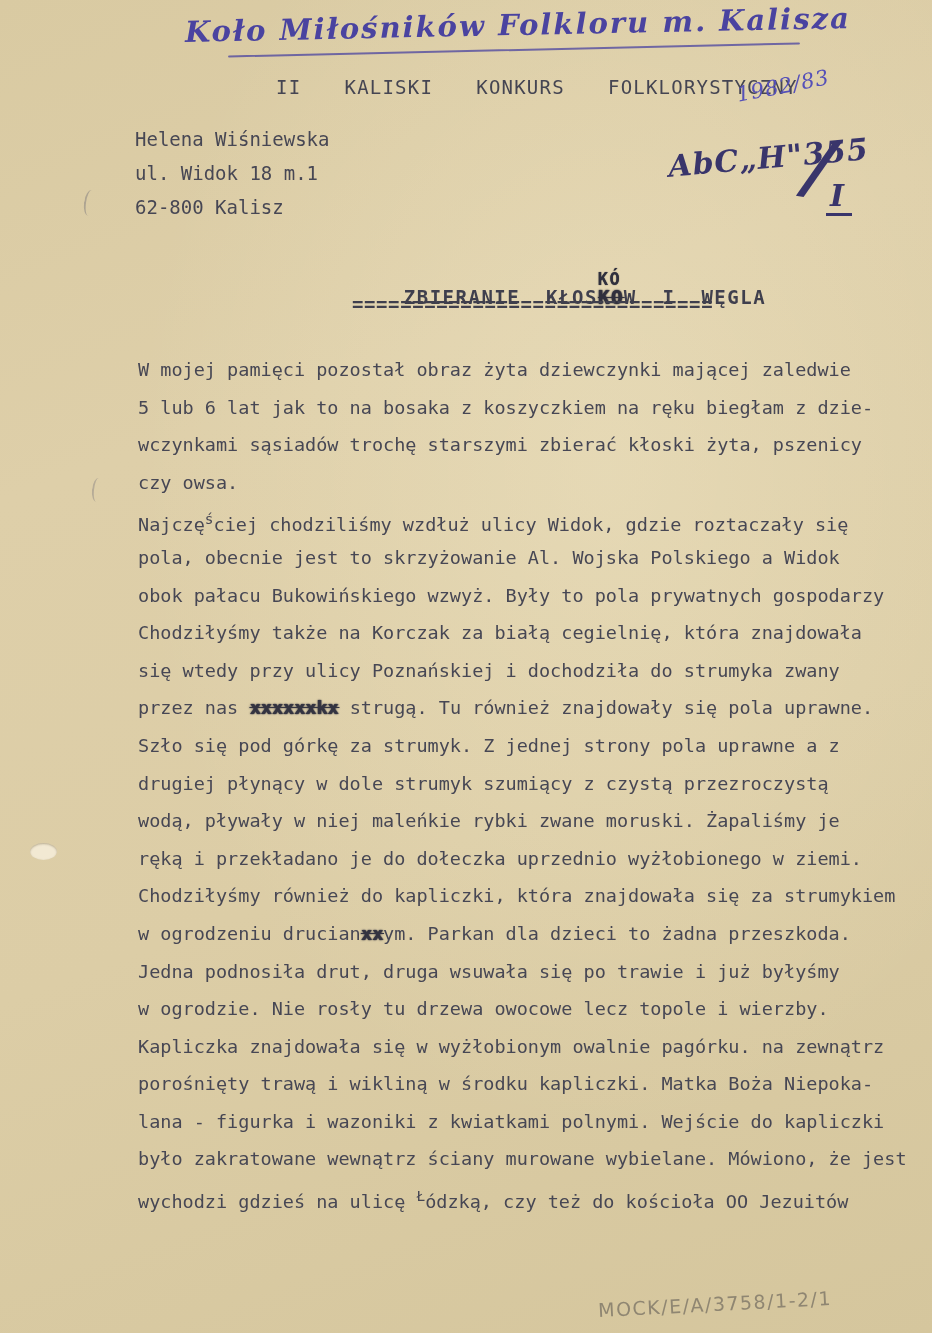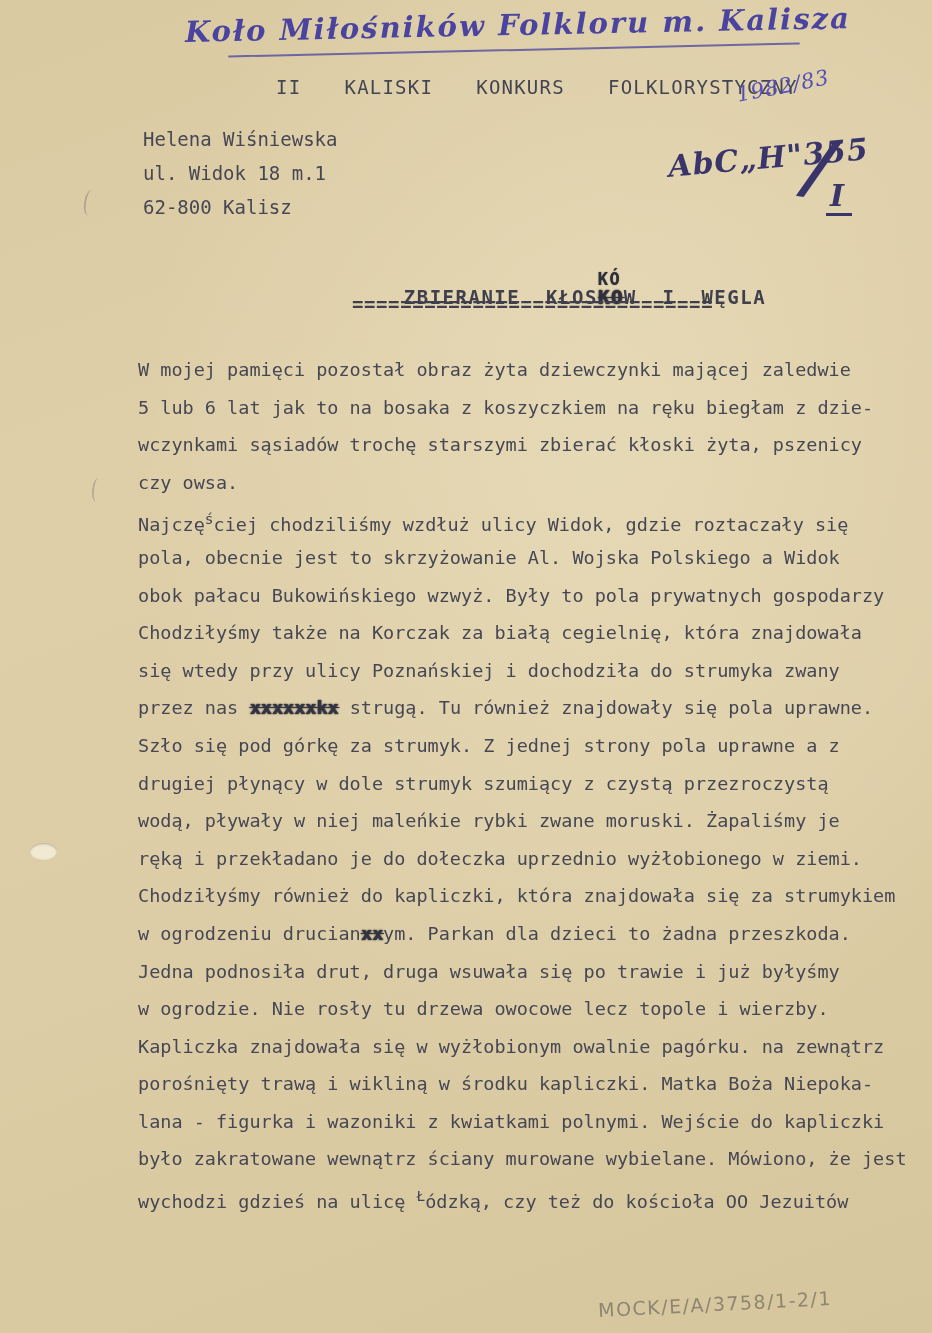--- a/index.html
+++ b/index.html
@@ -28,21 +28,21 @@
   .contest-line{
     position:absolute;left:276px;top:76px;
     font-size:19px;letter-spacing:1.2px;word-spacing:9px;color:#454552;
   }
   .year-note{
     position:absolute;left:736px;top:74px;
     font-family:"DejaVu Serif", serif;font-style:italic;
     font-size:21px;color:#5550b8;transform:rotate(-11deg);letter-spacing:1px;
   }
   .author{position:absolute;left:135px;top:122px;font-size:19px;line-height:34px;}
-  .author div{white-space:pre;margin-left:8px;}
+  .author div{white-space:pre;}
   .ref-note{position:absolute;left:668px;top:126px;width:200px;height:120px;color:#39356b;}
   .ref-code{
     position:absolute;left:0;top:14px;
     font-family:"DejaVu Serif", serif;font-style:italic;font-weight:bold;
     font-size:30px;transform:rotate(-5deg);white-space:pre;letter-spacing:1px;
   }
   .ref-slash{
     position:absolute;left:138px;top:-2px;
     font-family:"DejaVu Serif", serif;font-style:italic;
     font-size:72px;font-weight:bold;transform:rotate(8deg);

